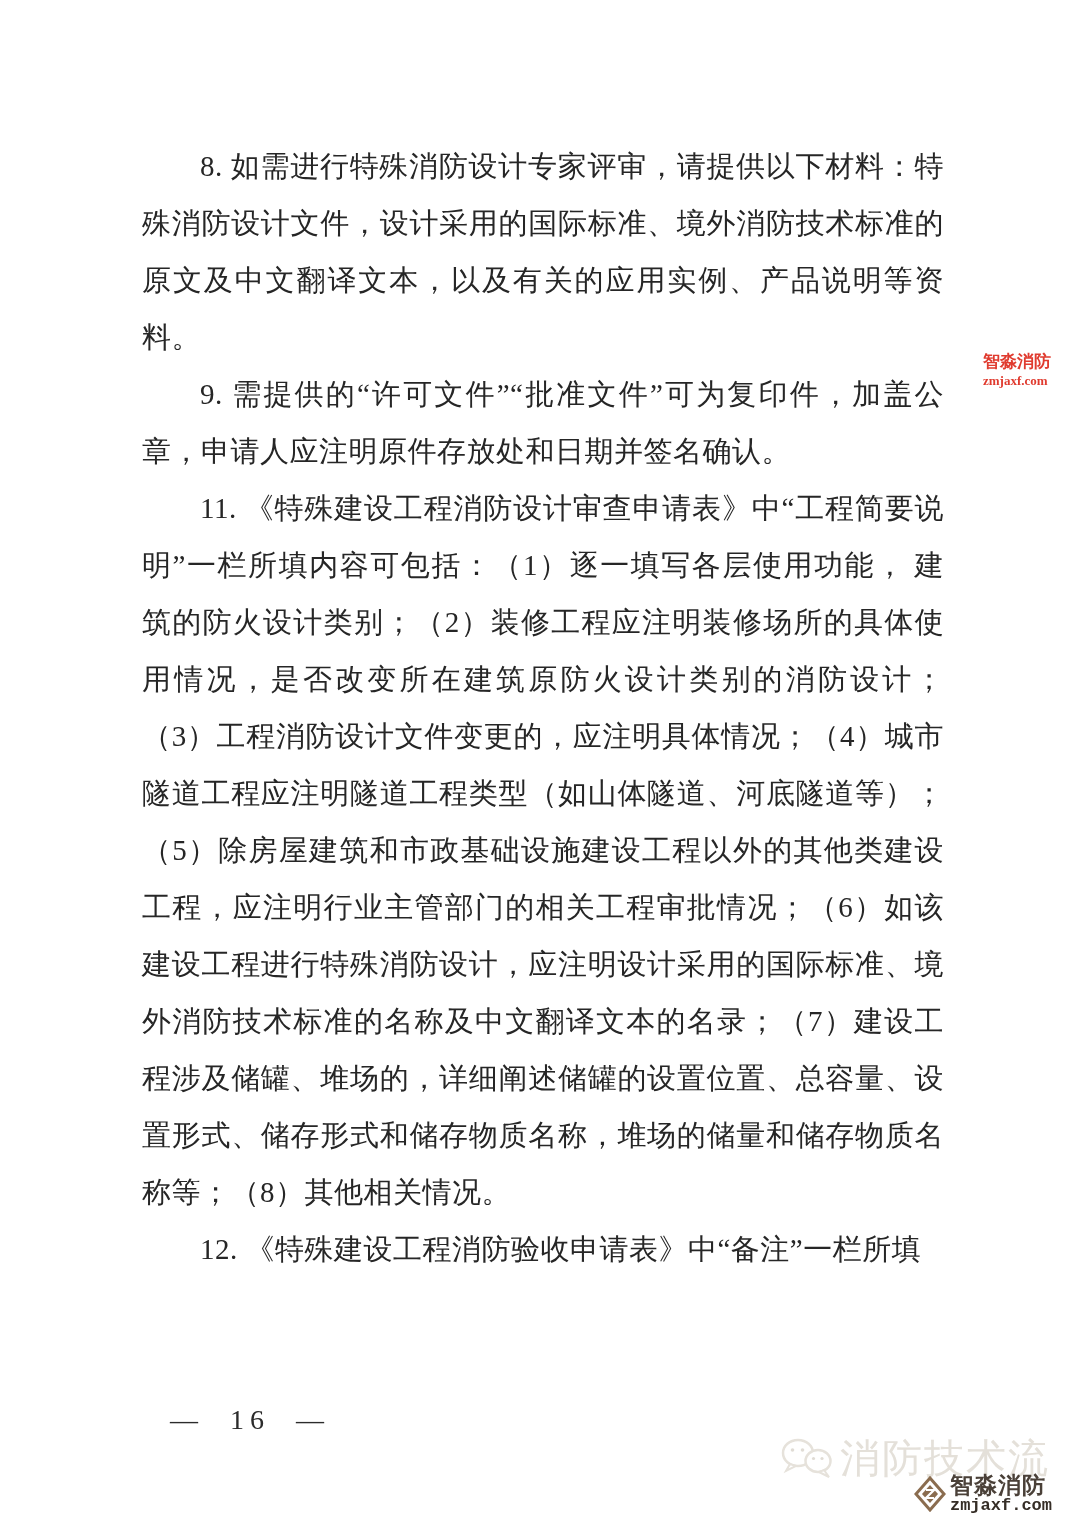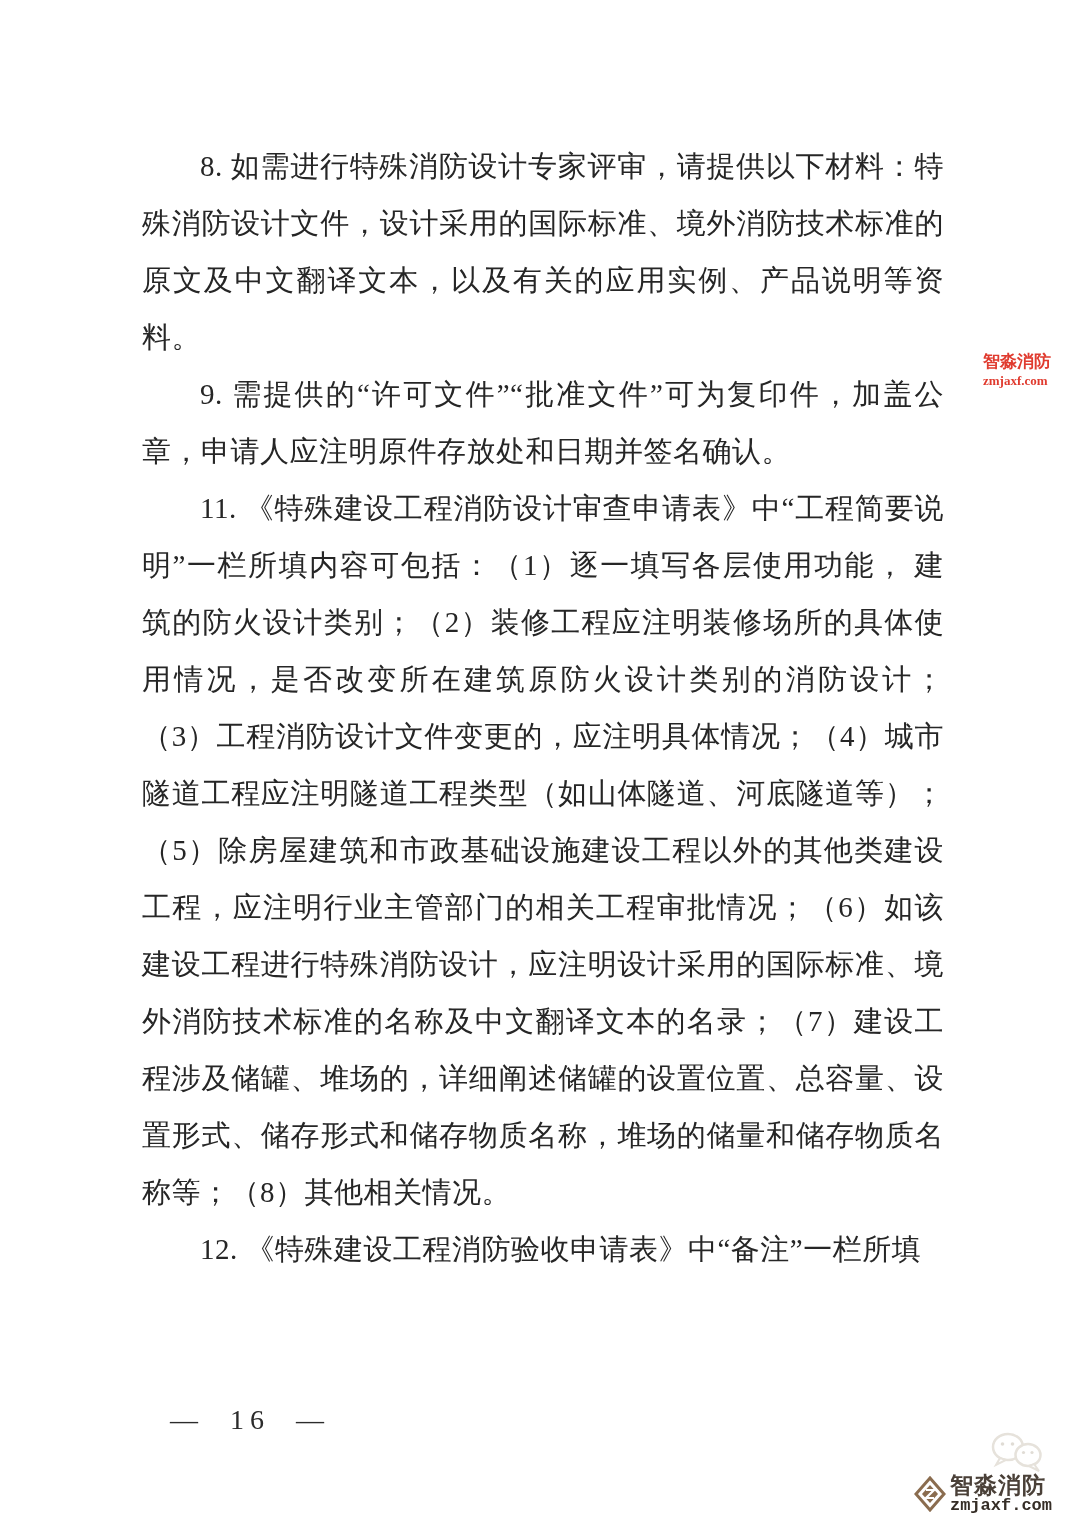--- a/index.html
+++ b/index.html
@@ -125,20 +125,21 @@
     <svg class="wechat-icon" viewBox="0 0 54 44" fill="none" xmlns="http://www.w3.org/2000/svg">
       <ellipse cx="18" cy="16" rx="15" ry="13" stroke="#e6e2db" stroke-width="2.5"></ellipse>
       <path d="M10 27 L6 34 L16 29 Z" fill="#ffffff" stroke="#e6e2db" stroke-width="2"></path>
       <circle cx="12.5" cy="13" r="1.8" fill="#e0dcd5"></circle>
       <circle cx="22.5" cy="13" r="1.8" fill="#e0dcd5"></circle>
       <ellipse cx="38" cy="24" rx="12.5" ry="11" stroke="#e6e2db" stroke-width="2.5" fill="#ffffff"></ellipse>
       <path d="M44 33 L49 40 L39 35 Z" fill="#ffffff" stroke="#e6e2db" stroke-width="2"></path>
       <circle cx="33.5" cy="21.5" r="1.6" fill="#e0dcd5"></circle>
       <circle cx="42" cy="21.5" r="1.6" fill="#e0dcd5"></circle>
     </svg>
+    <span class="channel-name">消防技术流</span>
   </div>
   <div class="brand-row">
     <svg class="brand-logo" viewBox="0 0 32 36" fill="none" xmlns="http://www.w3.org/2000/svg">
       <path d="M16 2 L30 18 L16 34 L2 18 Z" stroke="#8a6c4f" stroke-width="3" fill="#ffffff"></path>
       <path d="M16 9 L24 18 L16 27 L8 18 Z" fill="#8a6c4f"></path>
       <path d="M12 14 L20 14 L12 22 L20 22" stroke="#ffffff" stroke-width="2.2" fill="none"></path>
     </svg>
     <span class="brand-texts">
       <span class="brand-name">智淼消防</span>
       <span class="brand-url">zmjaxf.com</span>

